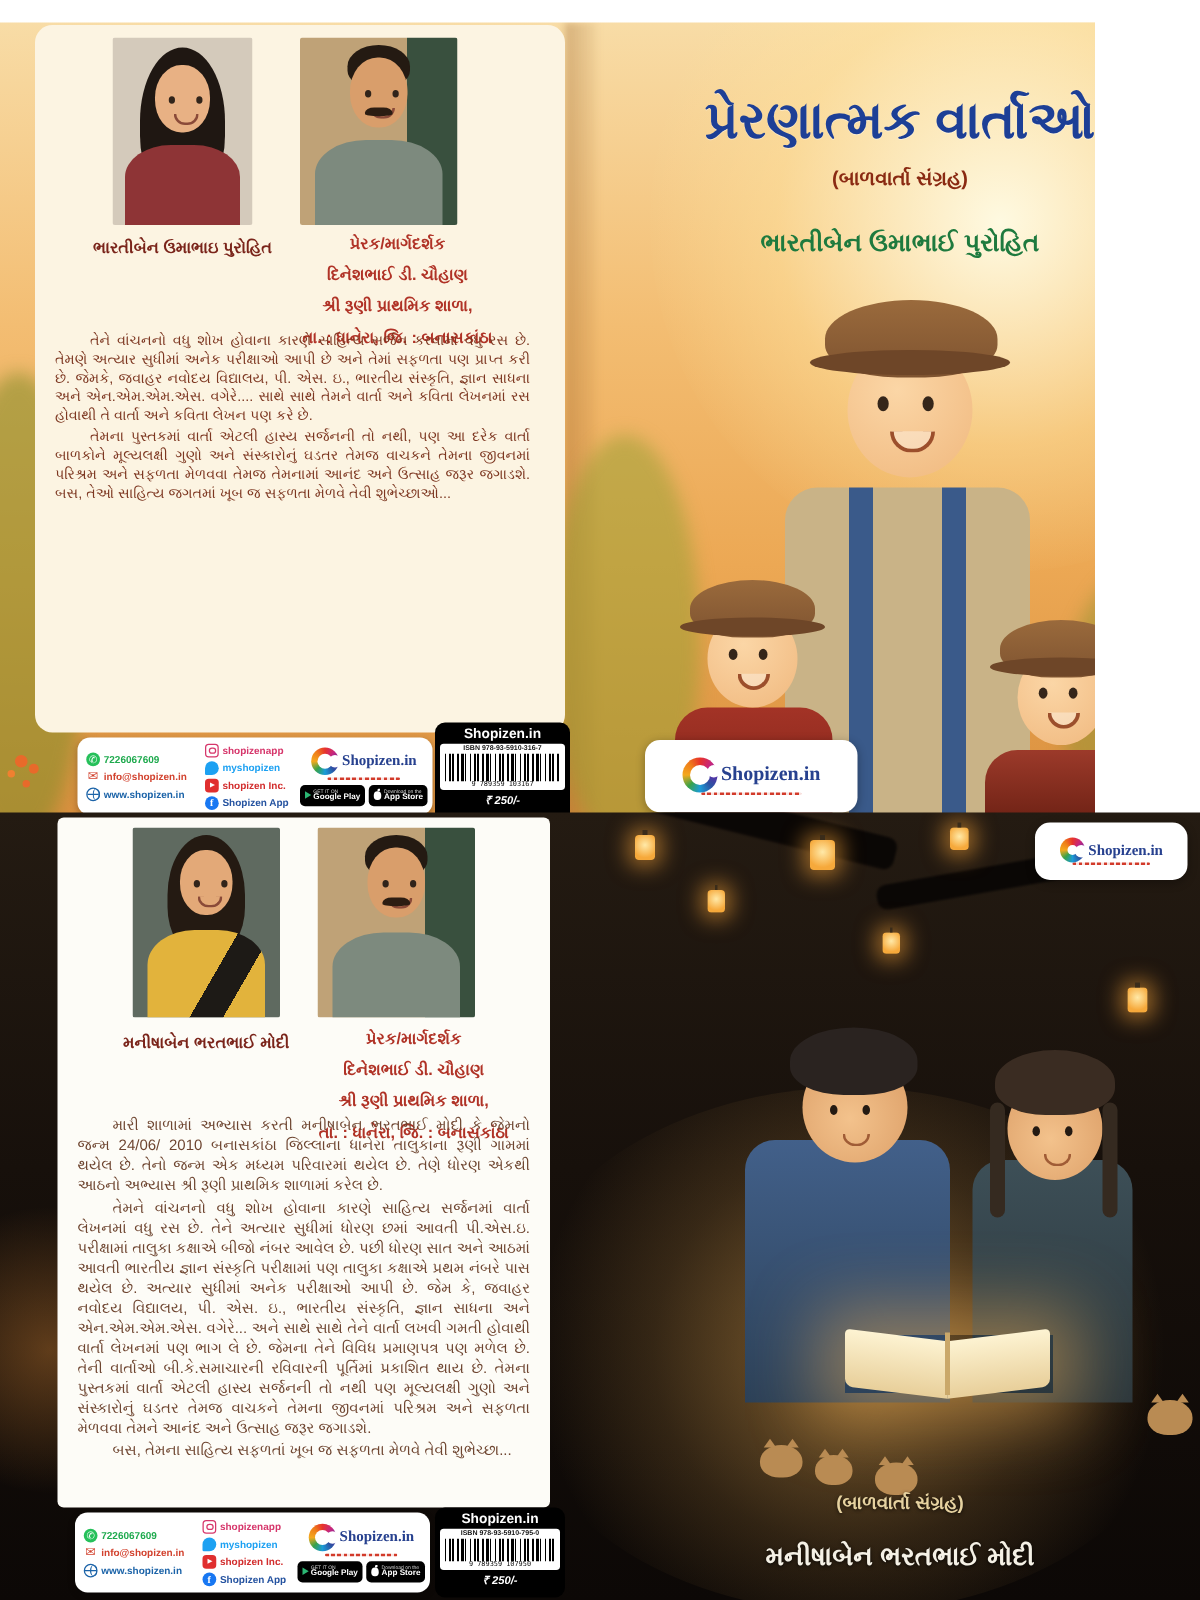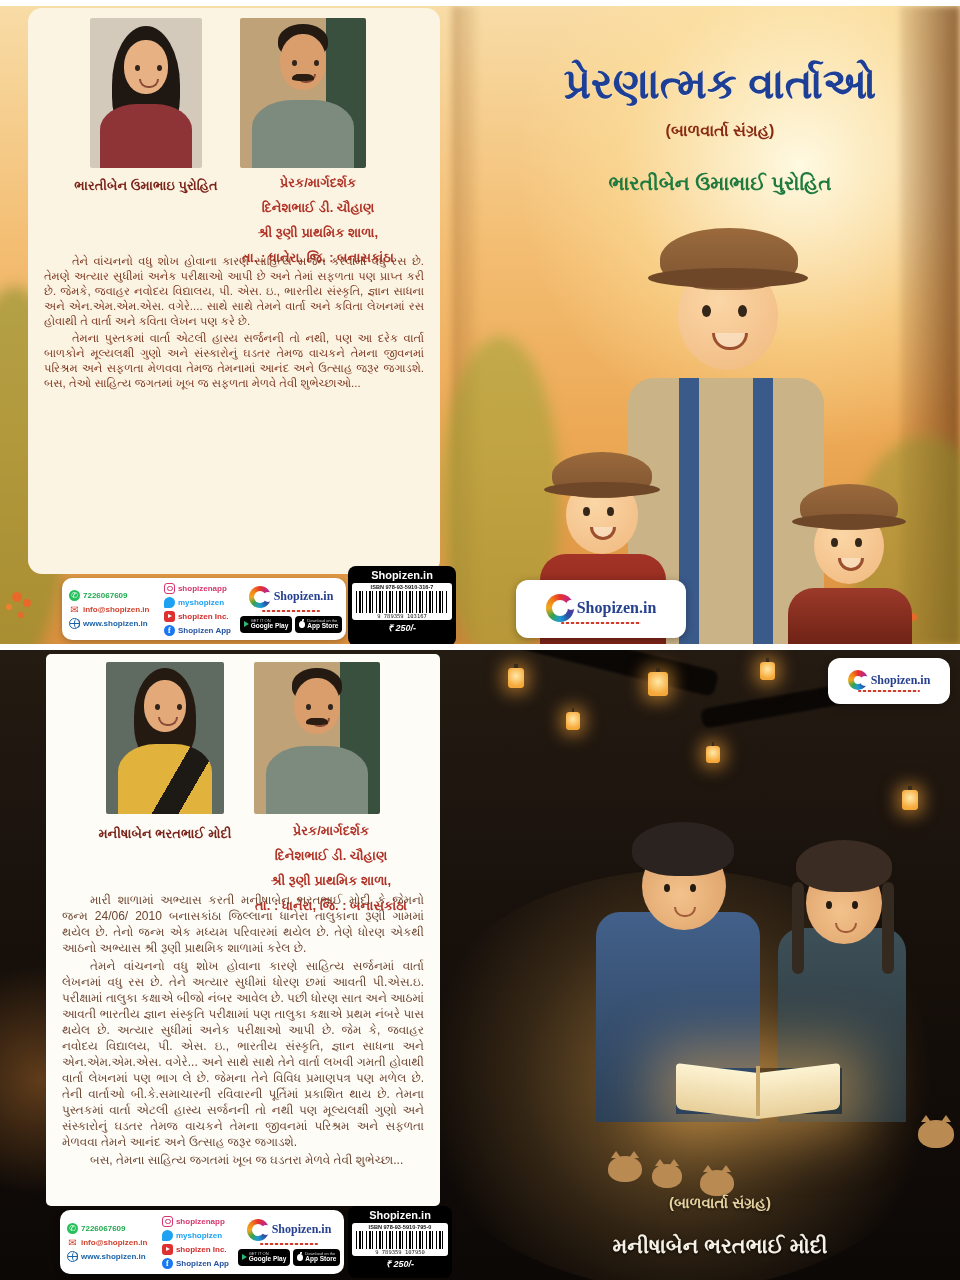--- a/index.html
+++ b/index.html
@@ -4,36 +4,36 @@
 <style>
   html,body{margin:0;padding:0;background:#ffffff;}
   .page{position:relative;width:960px;height:1280px;background:#ffffff;overflow:hidden;
         font-family:"Liberation Sans",sans-serif;}
 
   
   .abs{position:absolute;}
   .center{text-align:center;}
 
   
-  .half-top{position:absolute;left:0;top:6px;width:960px;height:638px;overflow:hidden;
+  .half-top{position:absolute;left:0;top:18px;width:876px;height:638px;overflow:hidden;
     background:linear-gradient(180deg,#f8dca6 0%,#f3bd72 38%,#eca854 68%,#d98f3e 100%);}
   .half-top .sun-glow{left:520px;top:-120px;width:560px;height:560px;border-radius:50%;
     background:radial-gradient(circle,rgba(255,252,230,.95) 0%,rgba(255,228,160,.45) 45%,rgba(255,220,150,0) 72%);}
   .trunk{top:0;bottom:0;filter:blur(3px);}
   .trunk.t1{left:900px;width:60px;background:linear-gradient(90deg,rgba(140,82,34,.15),rgba(110,60,22,.75));}
   .trunk.t2{left:452px;width:26px;background:linear-gradient(90deg,rgba(150,95,40,.35),rgba(150,95,40,.05));}
   .foliage{border-radius:50%;filter:blur(7px);}
   .f1{left:-40px;top:280px;width:110px;height:380px;background:rgba(130,140,40,.55);}
   .f2{left:440px;top:330px;width:120px;height:330px;background:rgba(150,160,50,.5);}
   .f3{left:850px;top:430px;width:150px;height:240px;background:rgba(135,145,45,.45);}
   .flower{width:10px;height:10px;border-radius:50%;background:#e86a2a;
     box-shadow:10px 6px 0 -1px #e86a2a,-8px 10px 0 -2px #f08030,4px 18px 0 -2px #e86a2a;}
 
   
-  .panel-top{left:28px;top:2px;width:412px;height:566px;background:#fcf4e2;border-radius:14px;overflow:hidden;}
+  .panel-top{left:28px;top:2px;width:412px;height:566px;background:#fcf4e2;border-radius:14px;overflow:hidden;padding-left:12px;}
   .photo{position:absolute;overflow:hidden;border-radius:2px;}
   .photo .backdrop{position:absolute;inset:0;}
   .photo .hair{position:absolute;border-radius:50% 50% 40% 40%;}
   .photo .face{position:absolute;border-radius:48%;}
   .photo .face::before{content:"";position:absolute;width:5px;height:6px;background:#31241a;border-radius:50%;
     left:26%;top:46%;box-shadow:22px 0 0 #31241a;}
   .photo .face::after{content:"";position:absolute;left:34%;top:72%;width:16px;height:7px;
     border:2px solid #8a4a38;border-top:none;border-radius:0 0 14px 14px;}
   .photo .mou{position:absolute;background:#2c1d12;border-radius:40% 40% 60% 60%/70% 70% 30% 30%;}
   .photo .body{position:absolute;border-radius:40% 40% 0 0;}
@@ -367,21 +367,21 @@
       <div class="abs cap-txt center" style="left:8px;top:172px;width:222px;">મનીષાબેન ભરતભાઈ મોદી</div>
       <div class="abs center" style="left:176px;top:164px;width:218px;">
         <div class="mentor-line">પ્રેરક/માર્ગદર્શક</div>
         <div class="mentor-line">દિનેશભાઈ ડી. ચૌહાણ</div>
         <div class="mentor-line">શ્રી રૂણી પ્રાથમિક શાળા,</div>
         <div class="mentor-line">તા. : ધાનેરા, જિ. : બનાસકાંઠા</div>
       </div>
       <div class="abs body-text-bottom">
         <p class="bp">મારી શાળામાં અભ્યાસ કરતી મનીષાબેન ભરતભાઈ મોદી કે જેમનો જન્મ 24/06/ 2010 બનાસકાંઠા જિલ્લાના ધાનેરા તાલુકાના રૂણી ગામમાં થયેલ છે. તેનો જન્મ એક મધ્યમ પરિવારમાં થયેલ છે. તેણે ધોરણ એકથી આઠનો અભ્યાસ શ્રી રૂણી પ્રાથમિક શાળામાં કરેલ છે.</p>
         <p class="bp">તેમને વાંચનનો વધુ શોખ હોવાના કારણે સાહિત્ય સર્જનમાં વાર્તા લેખનમાં વધુ રસ છે. તેને અત્યાર સુધીમાં ધોરણ છમાં આવતી પી.એસ.ઇ. પરીક્ષામાં તાલુકા કક્ષાએ બીજો નંબર આવેલ છે. પછી ધોરણ સાત અને આઠમાં આવતી ભારતીય જ્ઞાન સંસ્કૃતિ પરીક્ષામાં પણ તાલુકા કક્ષાએ પ્રથમ નંબરે પાસ થયેલ છે. અત્યાર સુધીમાં અનેક પરીક્ષાઓ આપી છે. જેમ કે, જવાહર નવોદય વિદ્યાલય, પી. એસ. ઇ., ભારતીય સંસ્કૃતિ, જ્ઞાન સાધના અને એન.એમ.એમ.એસ. વગેરે... અને સાથે સાથે તેને વાર્તા લખવી ગમતી હોવાથી વાર્તા લેખનમાં પણ ભાગ લે છે. જેમના તેને વિવિધ પ્રમાણપત્ર પણ મળેલ છે. તેની વાર્તાઓ બી.કે.સમાચારની રવિવારની પૂર્તિમાં પ્રકાશિત થાય છે. તેમના પુસ્તકમાં વાર્તા એટલી હાસ્ય સર્જનની તો નથી પણ મૂલ્યલક્ષી ગુણો અને સંસ્કારોનું ઘડતર તેમજ વાચકને તેમના જીવનમાં પરિશ્રમ અને સફળતા મેળવવા તેમને આનંદ અને ઉત્સાહ જરૂર જગાડશે.</p>
-        <p class="bp">બસ, તેમના સાહિત્ય જગતમાં ખૂબ જ ઘડતરા મેળવે તેવી શુભેચ્છા...</p>
+        <p class="bp">બસ, તેમના સાહિત્ય સફળતાં ખૂબ જ સફળતા મેળવે તેવી શુભેચ્છા...</p>
       </div>
     </div>
 
     <div class="contact-bar" style="left:60px;top:560px;width:284px;height:64px;">
       <div class="cb-col cb-col1">
         <div class="cb-row">
             <span class="ic ic-wa">✆</span>
             <span class="cb-txt c-green">7226067609</span>
           </div>
         <div class="cb-row">

